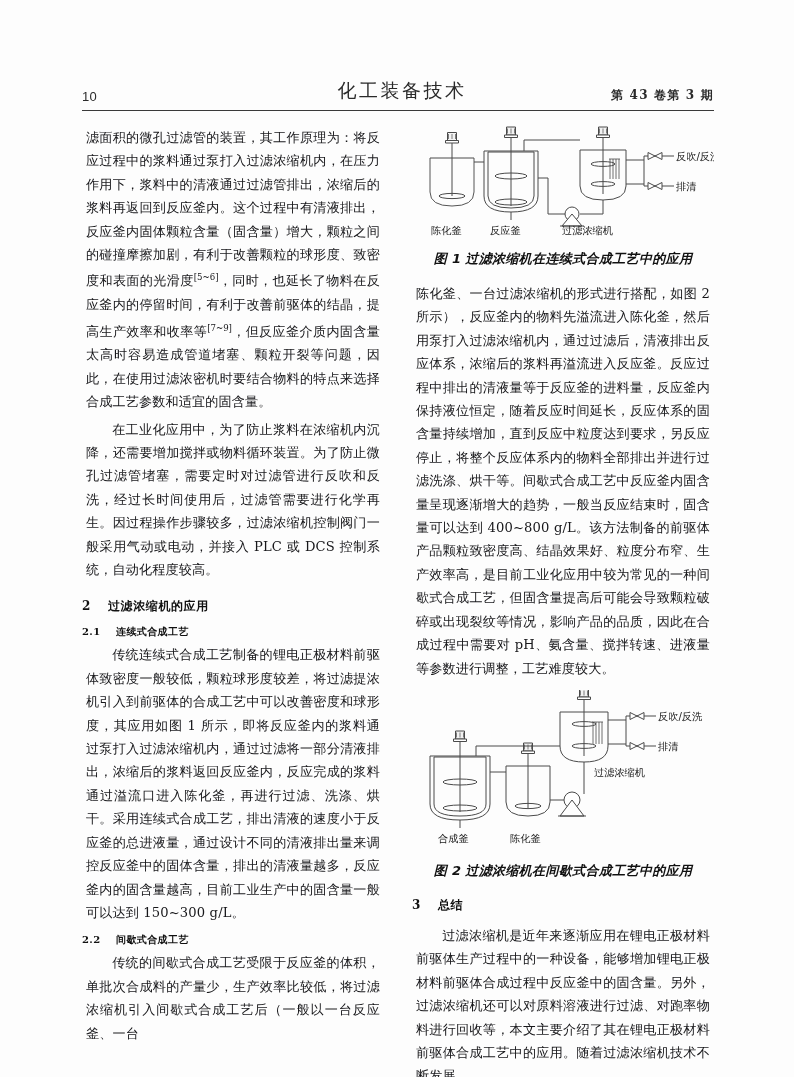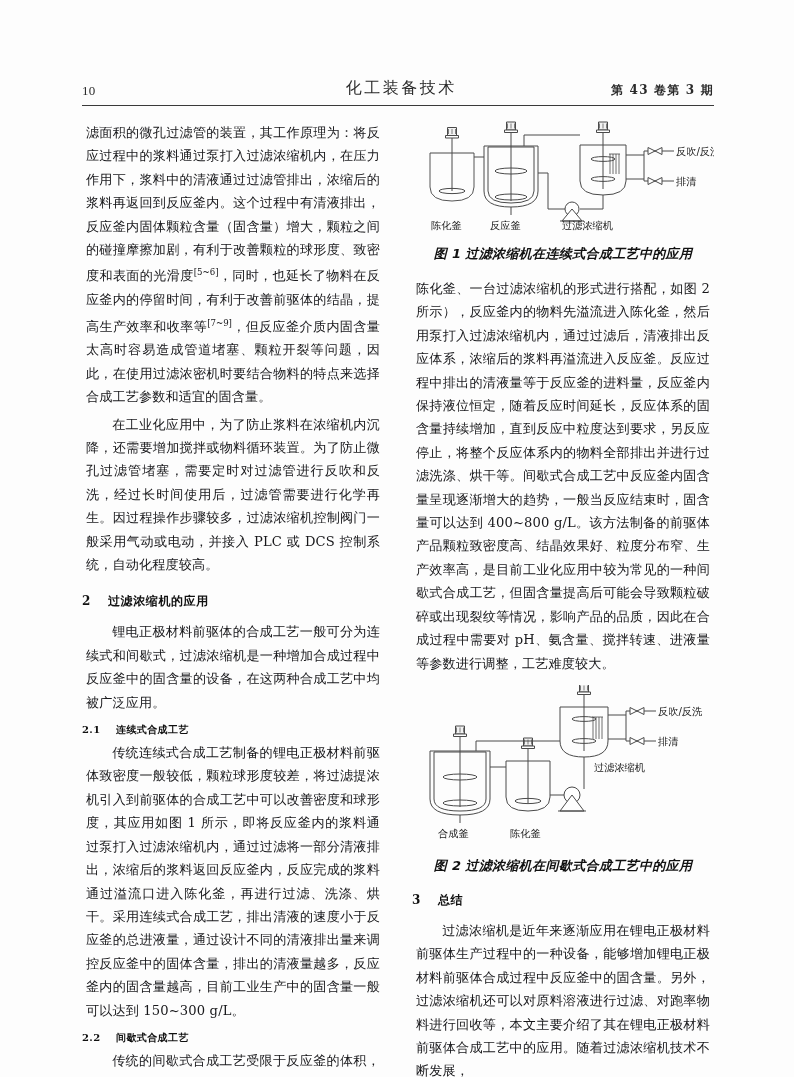--- a/index.html
+++ b/index.html
@@ -33,24 +33,24 @@
   
   .runhead {
     display: flex;
     align-items: flex-end;
     justify-content: space-between;
     font-size: 12.5px;
     color: #2a2a2a;
     padding-bottom: 5px;
     letter-spacing: .3px;
   }
-  .runhead .folio { font-family: Liberation Serif, serif; font-size: 13px; }
+  .runhead .folio { font-family: Liberation Sans, sans-serif; font-size: 13px; }
   .runhead .journal {
     font-family: Liberation Sans, sans-serif;
-    font-size: 16px;
+    font-size: 19px;
     letter-spacing: 2.5px;
     margin-left: 96px;
   }
   .runhead .issue {
     font-size: 12px;
     letter-spacing: 1.2px;
     font-weight: 600;
   }
   .rule {
     border-top: 1.6px solid #3a3a3a;
@@ -142,21 +142,20 @@
       <div class="col">
 
         <p class="body"><span>滤面积的微孔过滤管的装置，其工作原理为：将反应过程中的浆料通过泵打入过滤浓缩机内，在压力作用下，浆料中的清液通过过滤管排出，浓缩后的浆料再返回到反应釜内。这个过程中有清液排出，反应釜内固体颗粒含量（固含量）增大，颗粒之间的碰撞摩擦加剧，有利于改善颗粒的球形度、致密度和表面的光滑度</span><sup class="ref">[5~6]</sup><span>，同时，也延长了物料在反应釜内的停留时间，有利于改善前驱体的结晶，提高生产效率和收率等</span><sup class="ref">[7~9]</sup><span>，但反应釜介质内固含量太高时容易造成管道堵塞、颗粒开裂等问题，因此，在使用过滤浓密机时要结合物料的特点来选择合成工艺参数和适宜的固含量。</span></p>
 
         <p class="body indent">在工业化应用中，为了防止浆料在浓缩机内沉降，还需要增加搅拌或物料循环装置。为了防止微孔过滤管堵塞，需要定时对过滤管进行反吹和反洗，经过长时间使用后，过滤管需要进行化学再生。因过程操作步骤较多，过滤浓缩机控制阀门一般采用气动或电动，并接入 PLC 或 DCS 控制系统，自动化程度较高。</p>
 
         <h2 class="sec">
           <span class="secnum num">2</span><span>过滤浓缩机的应用</span>
         </h2>
 
-        <p class="body indent">锂电正极材料前驱体的合成工艺一般可分为连续式和间歇式，过滤浓缩机是一种增加合成过程中反应釜中的固含量的设备，在这两种合成工艺中均被广泛应用。</p>
 
         <h3 class="subsec">
           <span class="subnum num">2.1</span><span>连续式合成工艺</span>
         </h3>
 
         <p class="body indent">传统连续式合成工艺制备的锂电正极材料前驱体致密度一般较低，颗粒球形度较差，将过滤提浓机引入到前驱体的合成工艺中可以改善密度和球形度，其应用如图 1 所示，即将反应釜内的浆料通过泵打入过滤浓缩机内，通过过滤将一部分清液排出，浓缩后的浆料返回反应釜内，反应完成的浆料通过溢流口进入陈化釜，再进行过滤、洗涤、烘干。采用连续式合成工艺，排出清液的速度小于反应釜的总进液量，通过设计不同的清液排出量来调控反应釜中的固体含量，排出的清液量越多，反应釜内的固含量越高，目前工业生产中的固含量一般可以达到 150~300 g/L。</p>
 
         <h3 class="subsec">
           <span class="subnum num">2.2</span><span>间歇式合成工艺</span>
         </h3>

